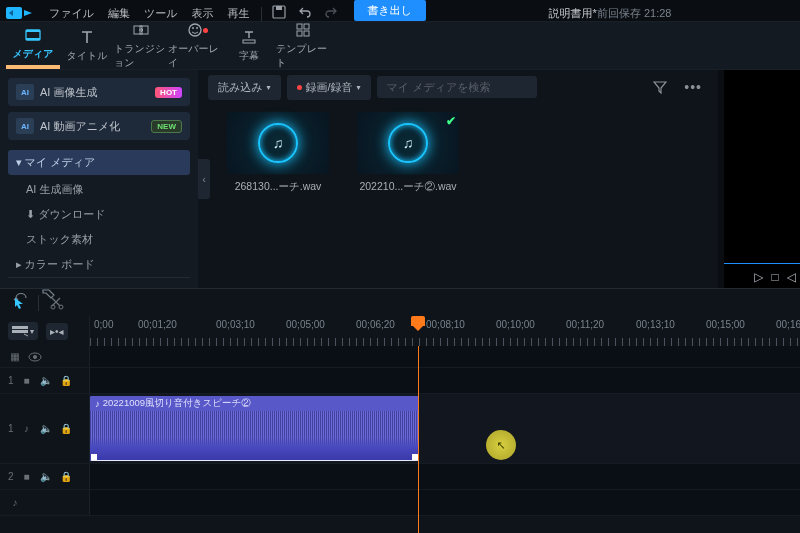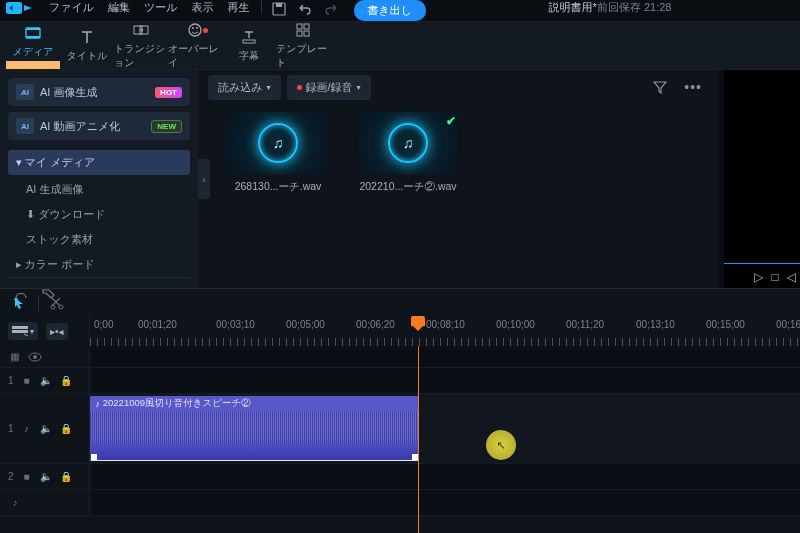--- a/index.html
+++ b/index.html
@@ -1,32 +1,32 @@
 <!DOCTYPE html>
 <html><head>
 <meta charset="utf-8">
 <style>
 * { margin: 0; padding: 0; box-sizing: border-box; font-family: -apple-system, "Segoe UI", Arial, sans-serif; }
 body { background: #0e1419; color: #c0c5cc; font-size: 11px; overflow: hidden; width: 800px; height: 533px; }
 
 
-.menubar { height: 22px; background: #0a0e13; display: flex; align-items: flex-start; padding: 0 6px; border-bottom: 1px solid #1a2028; }
+.menubar { height: 22px; background: #0a0e13; display: flex; align-items: flex-end; padding: 0 6px; border-bottom: 1px solid #1a2028; }
 .menubar .logo { width: 28px; height: 16px; margin-right: 8px; display:flex; align-items:center; justify-content:center;}
 .menubar .logo svg { width: 100%; height: 100%; }
 .menubar .menu-item { padding: 0 7px; color: #b8bcc2; cursor: pointer; font-size: 11px; }
 .menubar .divider { width: 1px; height: 14px; background: #2a3039; margin: 0 4px; }
 .menubar .icon-btn { width: 18px; height: 18px; display: flex; align-items: center; justify-content: center; margin: 0 4px; color: #9aa0a8; cursor: pointer;}
-.menubar .export-btn { background: #1f8fff; color: #fff; border-radius: 10px; padding: 3px 14px; margin-left: 10px; font-size: 11px; cursor: pointer; }
+.menubar .export-btn { background: #1f8fff; color: #fff; border-radius: 2px; padding: 3px 14px; margin-left: 10px; font-size: 11px; cursor: pointer; }
 .menubar .title { flex: 1; text-align: center; color: #c5c9cf; font-size: 11px; }
 .menubar .title .save-info { color: #7a828c; margin-left: 0; }
 
 
 .tooltabs { height: 48px; background: #141a22; display: flex; align-items: center; padding: 0 6px; border-bottom: 1px solid #1a2028; }
 .tooltab { display: flex; flex-direction: column; align-items: center; width: 54px; height: 100%; justify-content: center; gap: 3px; color: #a0a6ae; cursor: pointer; position: relative;}
-.tooltab.active { color: #35c5ff; border-bottom: 8px solid #fdba74; }
+.tooltab.active { color: #35c5ff; border-bottom: 4px solid #fdba74; font-weight: bold; }
 .tooltab .ticon { width: 18px; height: 18px; display:flex; align-items:center; justify-content:center; }
 .tooltab .tlabel { font-size: 10px; }
 .tooltab .red-dot { position:absolute; top:6px; right:14px; width:5px; height:5px; background:#ff4444; border-radius:50%; }
 
 
 .middle { display: flex; height: 218px; }
 .sidebar { width: 198px; background: #141a22; padding: 8px; display: flex; flex-direction: column; }
 .ai-btn { background: #1e2a3a; border-radius: 4px; padding: 6px 8px; margin-bottom: 6px; display: flex; align-items: center; gap: 6px; font-size: 11px; cursor: pointer;}
 .ai-badge { margin-left: auto; font-size: 8px; padding: 1px 5px; border-radius: 3px; font-weight: bold;}
 .ai-badge.hot { background: linear-gradient(90deg,#ff5577,#cc44ff); color: #fff; }
@@ -245,20 +245,21 @@
     <div class="content-top">
       <div class="content-btn">
           <span>読み込み</span> 
           <span style="font-size:8px">▾</span>
         </div>
       <div class="content-btn">
           <span class="dot"></span>
           <span>録画/録音</span> 
           <span style="font-size:8px">▾</span>
         </div>
+      <input class="search" placeholder="マイ メディアを検索" style="">
       <span class="spacer"></span>
       <span class="filter-btn">
           <svg width="14" height="14" viewBox="0 0 14 14">
             <path d="M1 2 H13 L8 8 V13 L6 11 V8 Z" fill="none" stroke="#8a9098" stroke-width="1.2"></path>
           </svg>
         </span>
       <span class="more-btn">•••</span>
     </div>
     <div class="media-grid" id="media-grid">
         <div class="media-item">

